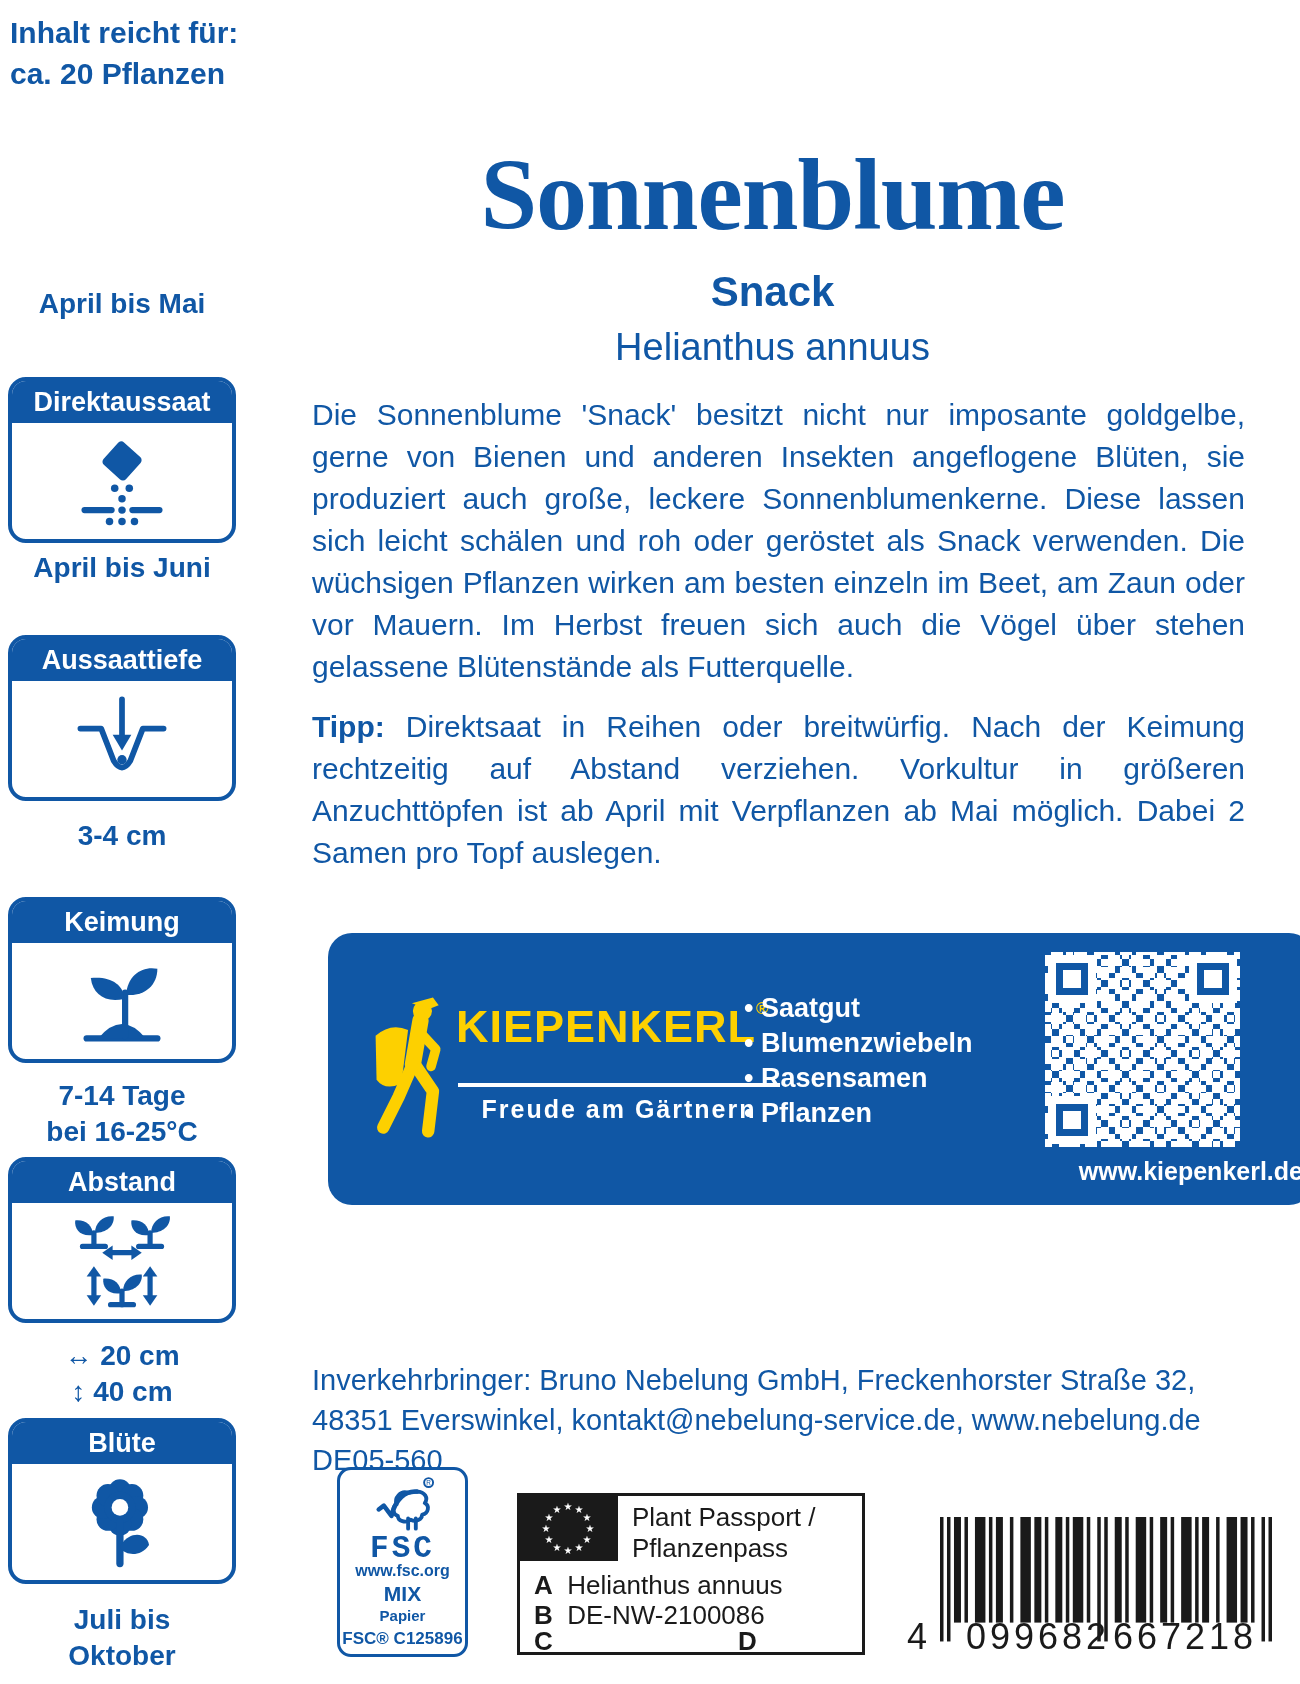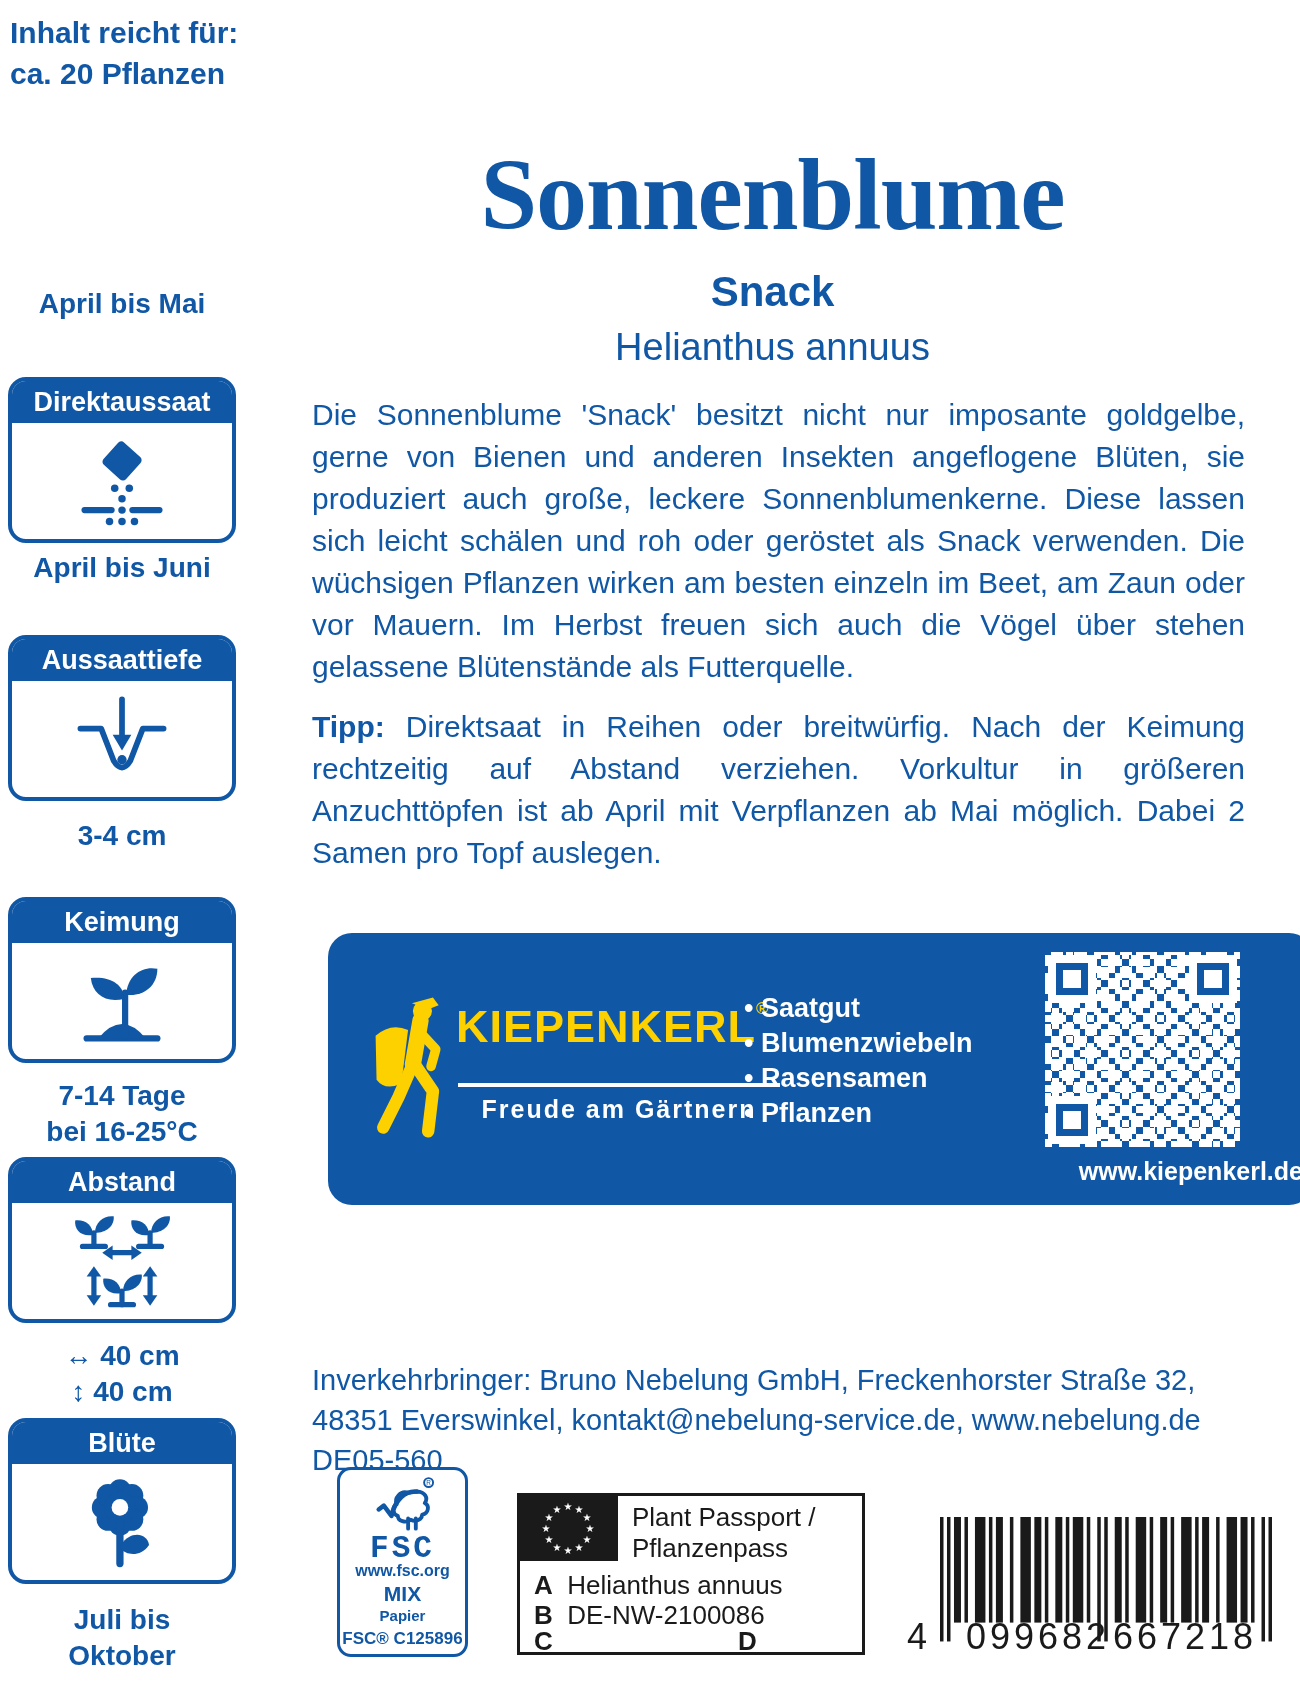--- a/index.html
+++ b/index.html
@@ -176,21 +176,21 @@
         <path d="M23 55 L16 65 H30 Z" fill="#1057a5"></path>
         <path d="M23 93 L16 83 H30 Z" fill="#1057a5"></path>
         <path d="M77 64 V84" stroke="#1057a5" stroke-width="5" stroke-linecap="round"></path>
         <path d="M77 55 L70 65 H84 Z" fill="#1057a5"></path>
         <path d="M77 93 L70 83 H84 Z" fill="#1057a5"></path>
         <use href="#spr" transform="translate(50,92)"></use>
       </svg>
     </div>
   </div>
   <div class="scap" style="top:1338px">
-    <div>↔ 40 cm</div>
+    <div>↔ 20 cm</div>
     <div>↕ 40 cm</div>
   </div>
 
   <div class="sbox" style="top:1418px">
     <div class="shead">Blüte</div>
     <div class="sbody">
       <svg width="104" height="104" viewBox="0 0 100 100">
         <g fill="#1057a5">
           <circle cx="48" cy="20" r="11"></circle>
             <circle cx="59.5" cy="24.5" r="11"></circle>

